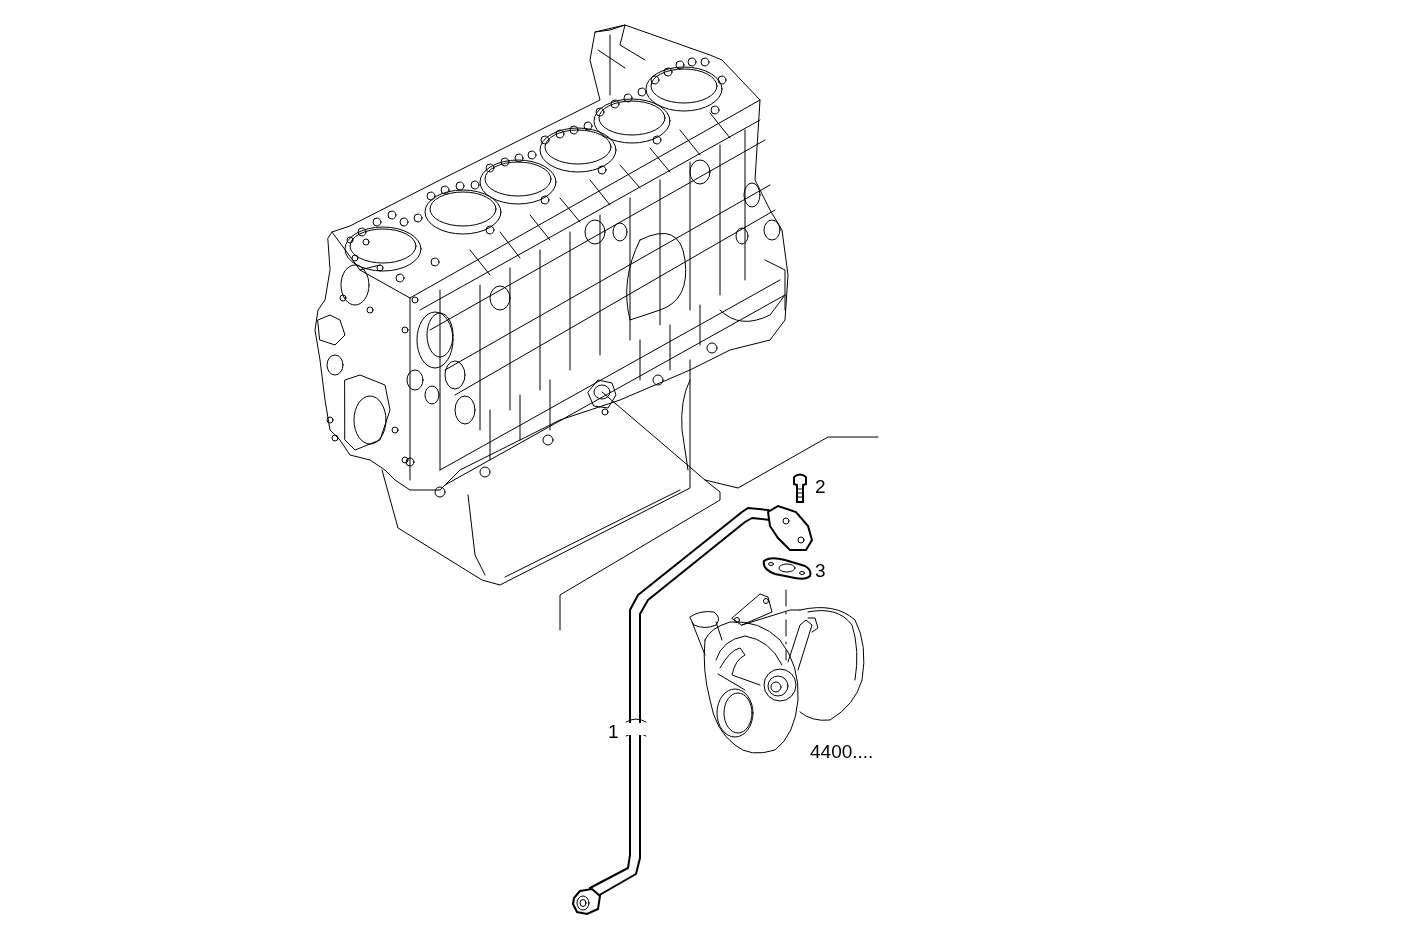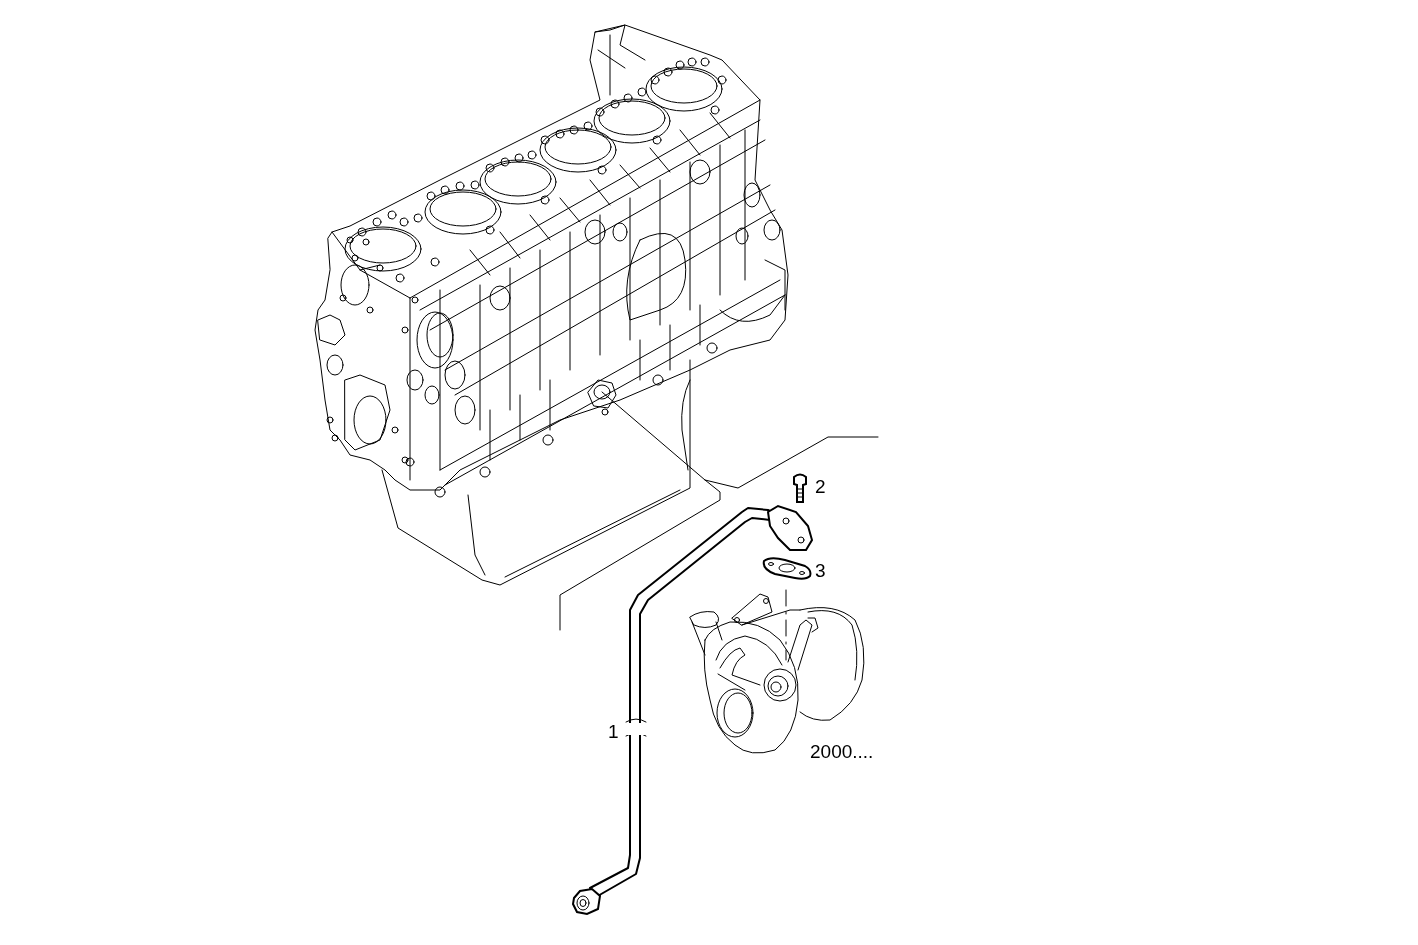--- a/index.html
+++ b/index.html
@@ -241,14 +241,14 @@
 
       <path class="ln" d="M788,662 L800,625 L806,620 L812,625 L798,670"></path>
       <path class="ln" d="M808,618 L815,618 L818,628 L812,632"></path>
     </g>
   </svg>
 
   
   <span class="label" style="left:815px; top:477px;">2</span>
   <span class="label" style="left:815px; top:561px;">3</span>
   <span class="label" style="left:608px; top:722px;">1</span>
-  <span class="label" style="left:810px; top:742px;">2000....</span>
+  <span class="label" style="left:810px; top:742px;">4400....</span>
 </div>
 
 </body></html>

